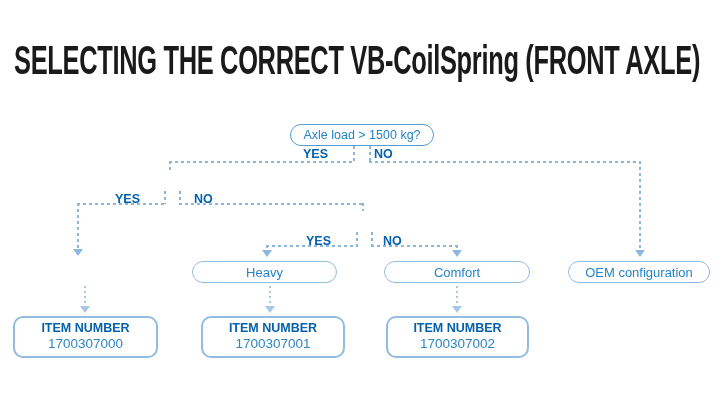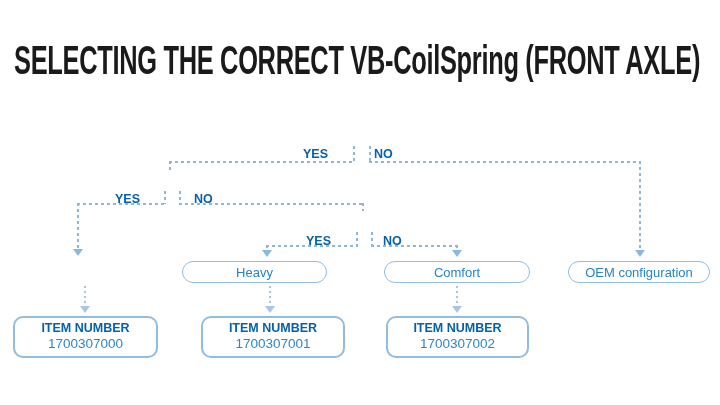--- a/index.html
+++ b/index.html
@@ -49,20 +49,23 @@
   .item-label{color:var(--item-label,#0561ac);font-size:12.5px;font-weight:bold;line-height:1.1;}
   .item-number{color:var(--item-number,#2e86c5);font-size:13.5px;line-height:1.1;}
 </style>
 </head>
 <body>
 
 <div class="stage">
 
   <div class="title">SELECTING THE CORRECT VB-CoilSpring (FRONT AXLE)</div>
 
+  <div class="q-pill" style="left:290px;top:124px;width:144px;">
+    <span>Axle load &gt; 1500 kg?</span>
+  </div>
   <div class="yn" style="left:303px;top:147px;">YES</div>
   <div class="yn" style="left:374px;top:147px;">NO</div>
   <div class="vline" style="left:353px;top:146px;height:17px;"></div>
   <div class="vline" style="left:369px;top:146px;height:17px;"></div>
   <div class="hline" style="left:169px;top:161px;width:186px;"></div>
   <div class="hline" style="left:369px;top:161px;width:272px;"></div>
   <div class="vline" style="left:169px;top:161px;height:9px;"></div>
   <div class="vline" style="left:639px;top:161px;height:89px;"></div>
   <div class="arrow-down" style="left:635px;top:250px;"></div>
 
@@ -80,21 +83,21 @@
   <div class="yn" style="left:383px;top:234px;">NO</div>
   <div class="vline" style="left:356px;top:232px;height:14px;"></div>
   <div class="vline" style="left:371px;top:232px;height:14px;"></div>
   <div class="hline" style="left:266px;top:245px;width:92px;"></div>
   <div class="hline" style="left:371px;top:245px;width:87px;"></div>
   <div class="vline" style="left:266px;top:245px;height:5px;"></div>
   <div class="arrow-down" style="left:262px;top:250px;"></div>
   <div class="vline" style="left:456px;top:245px;height:5px;"></div>
   <div class="arrow-down" style="left:452px;top:250px;"></div>
 
-  <div class="r-pill" style="left:182px;width:145px;">
+  <div class="r-pill" style="left:192px;width:145px;">
     <span>Heavy</span>
   </div>
   <div class="r-pill" style="left:384px;width:146px;text-align:right;">
     <span>Comfort</span>
   </div>
   <div class="r-pill" style="left:568px;width:142px;">
     <span>OEM configuration</span>
   </div>
 
   <div class="vline soft" style="left:84px;top:286px;height:20px;"></div>

